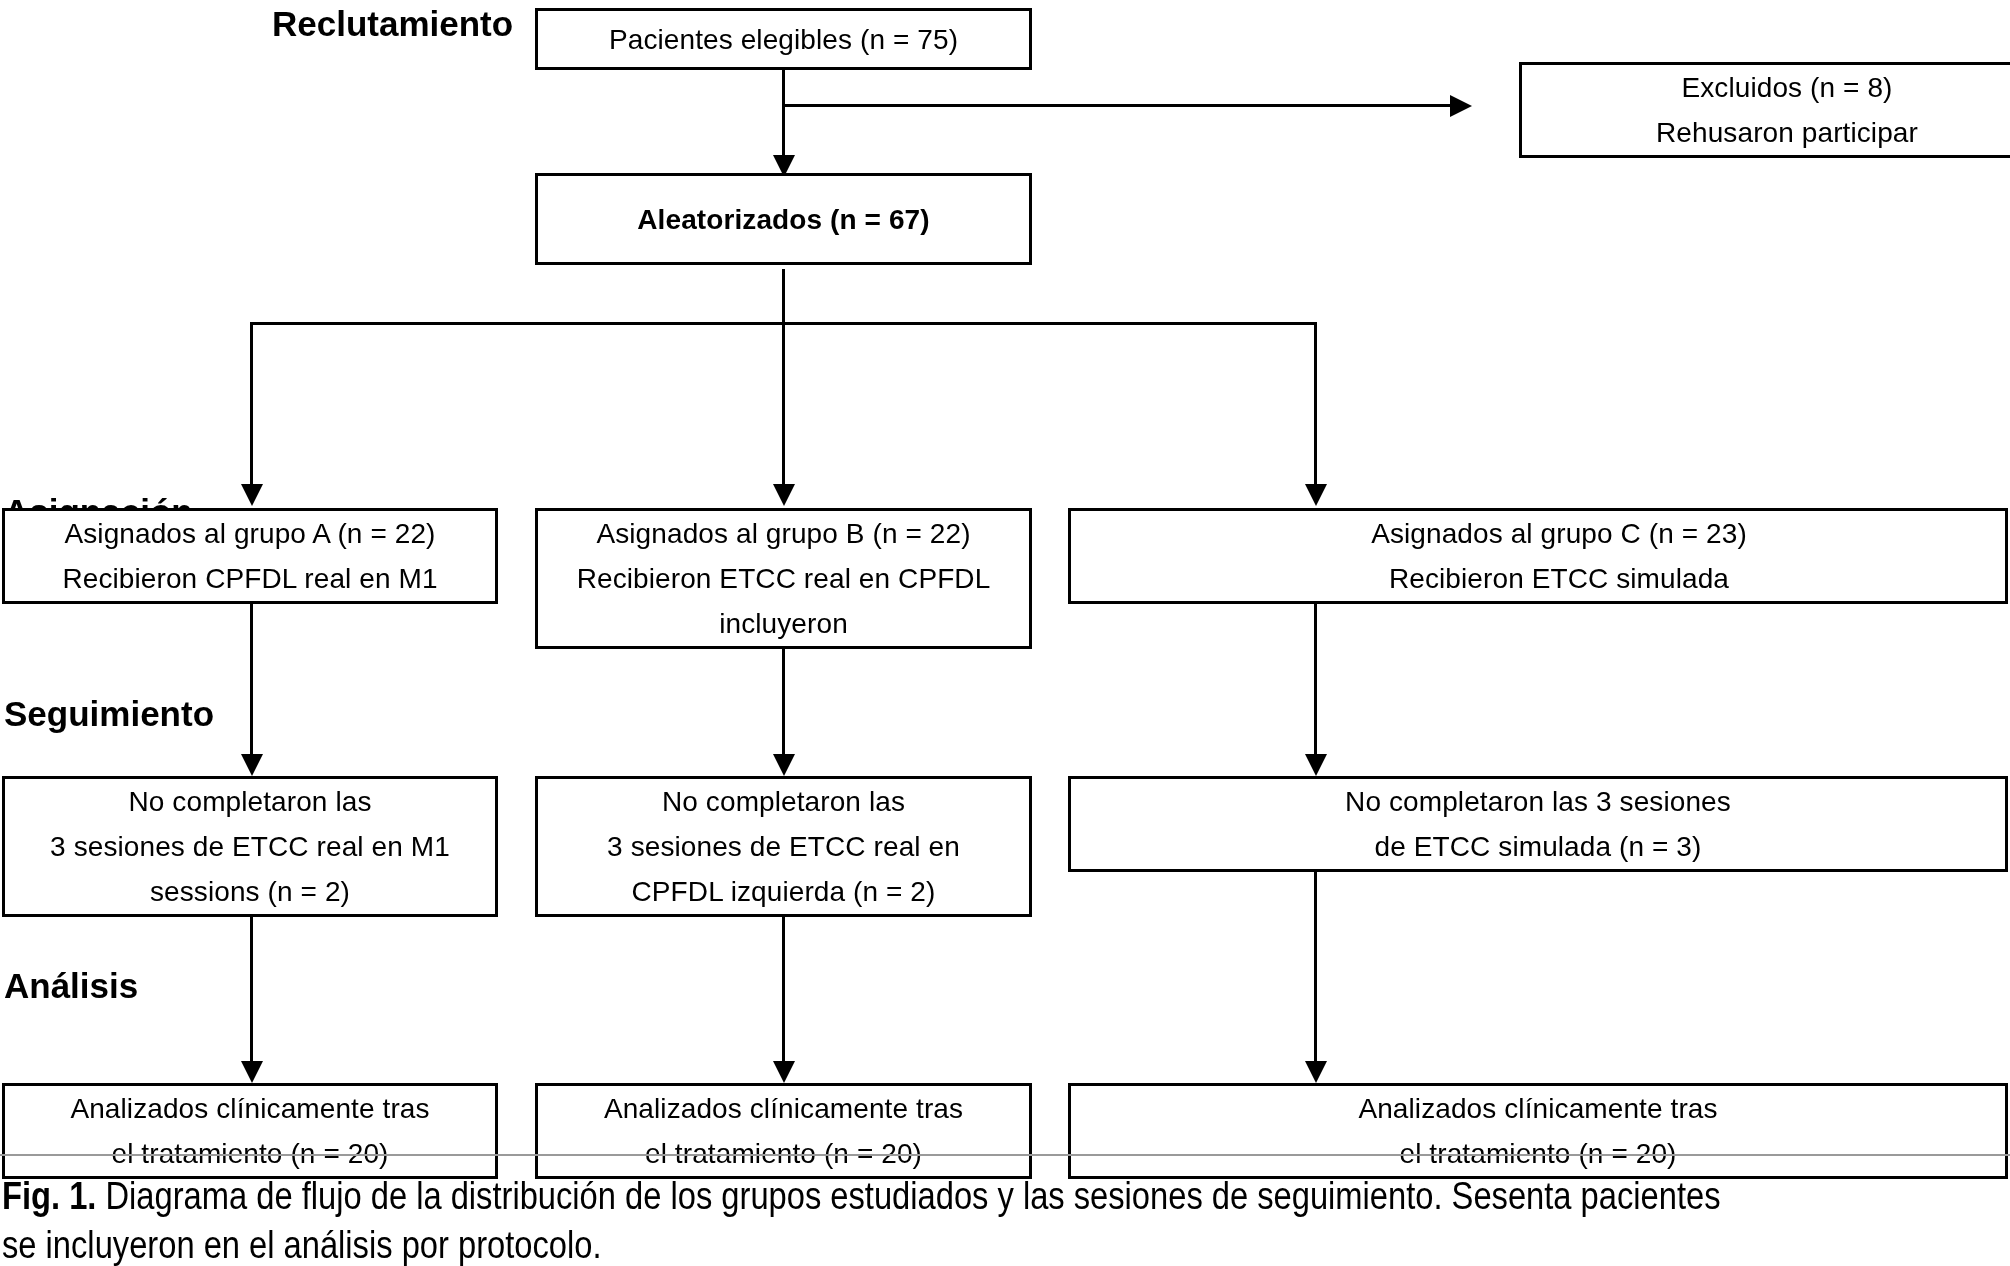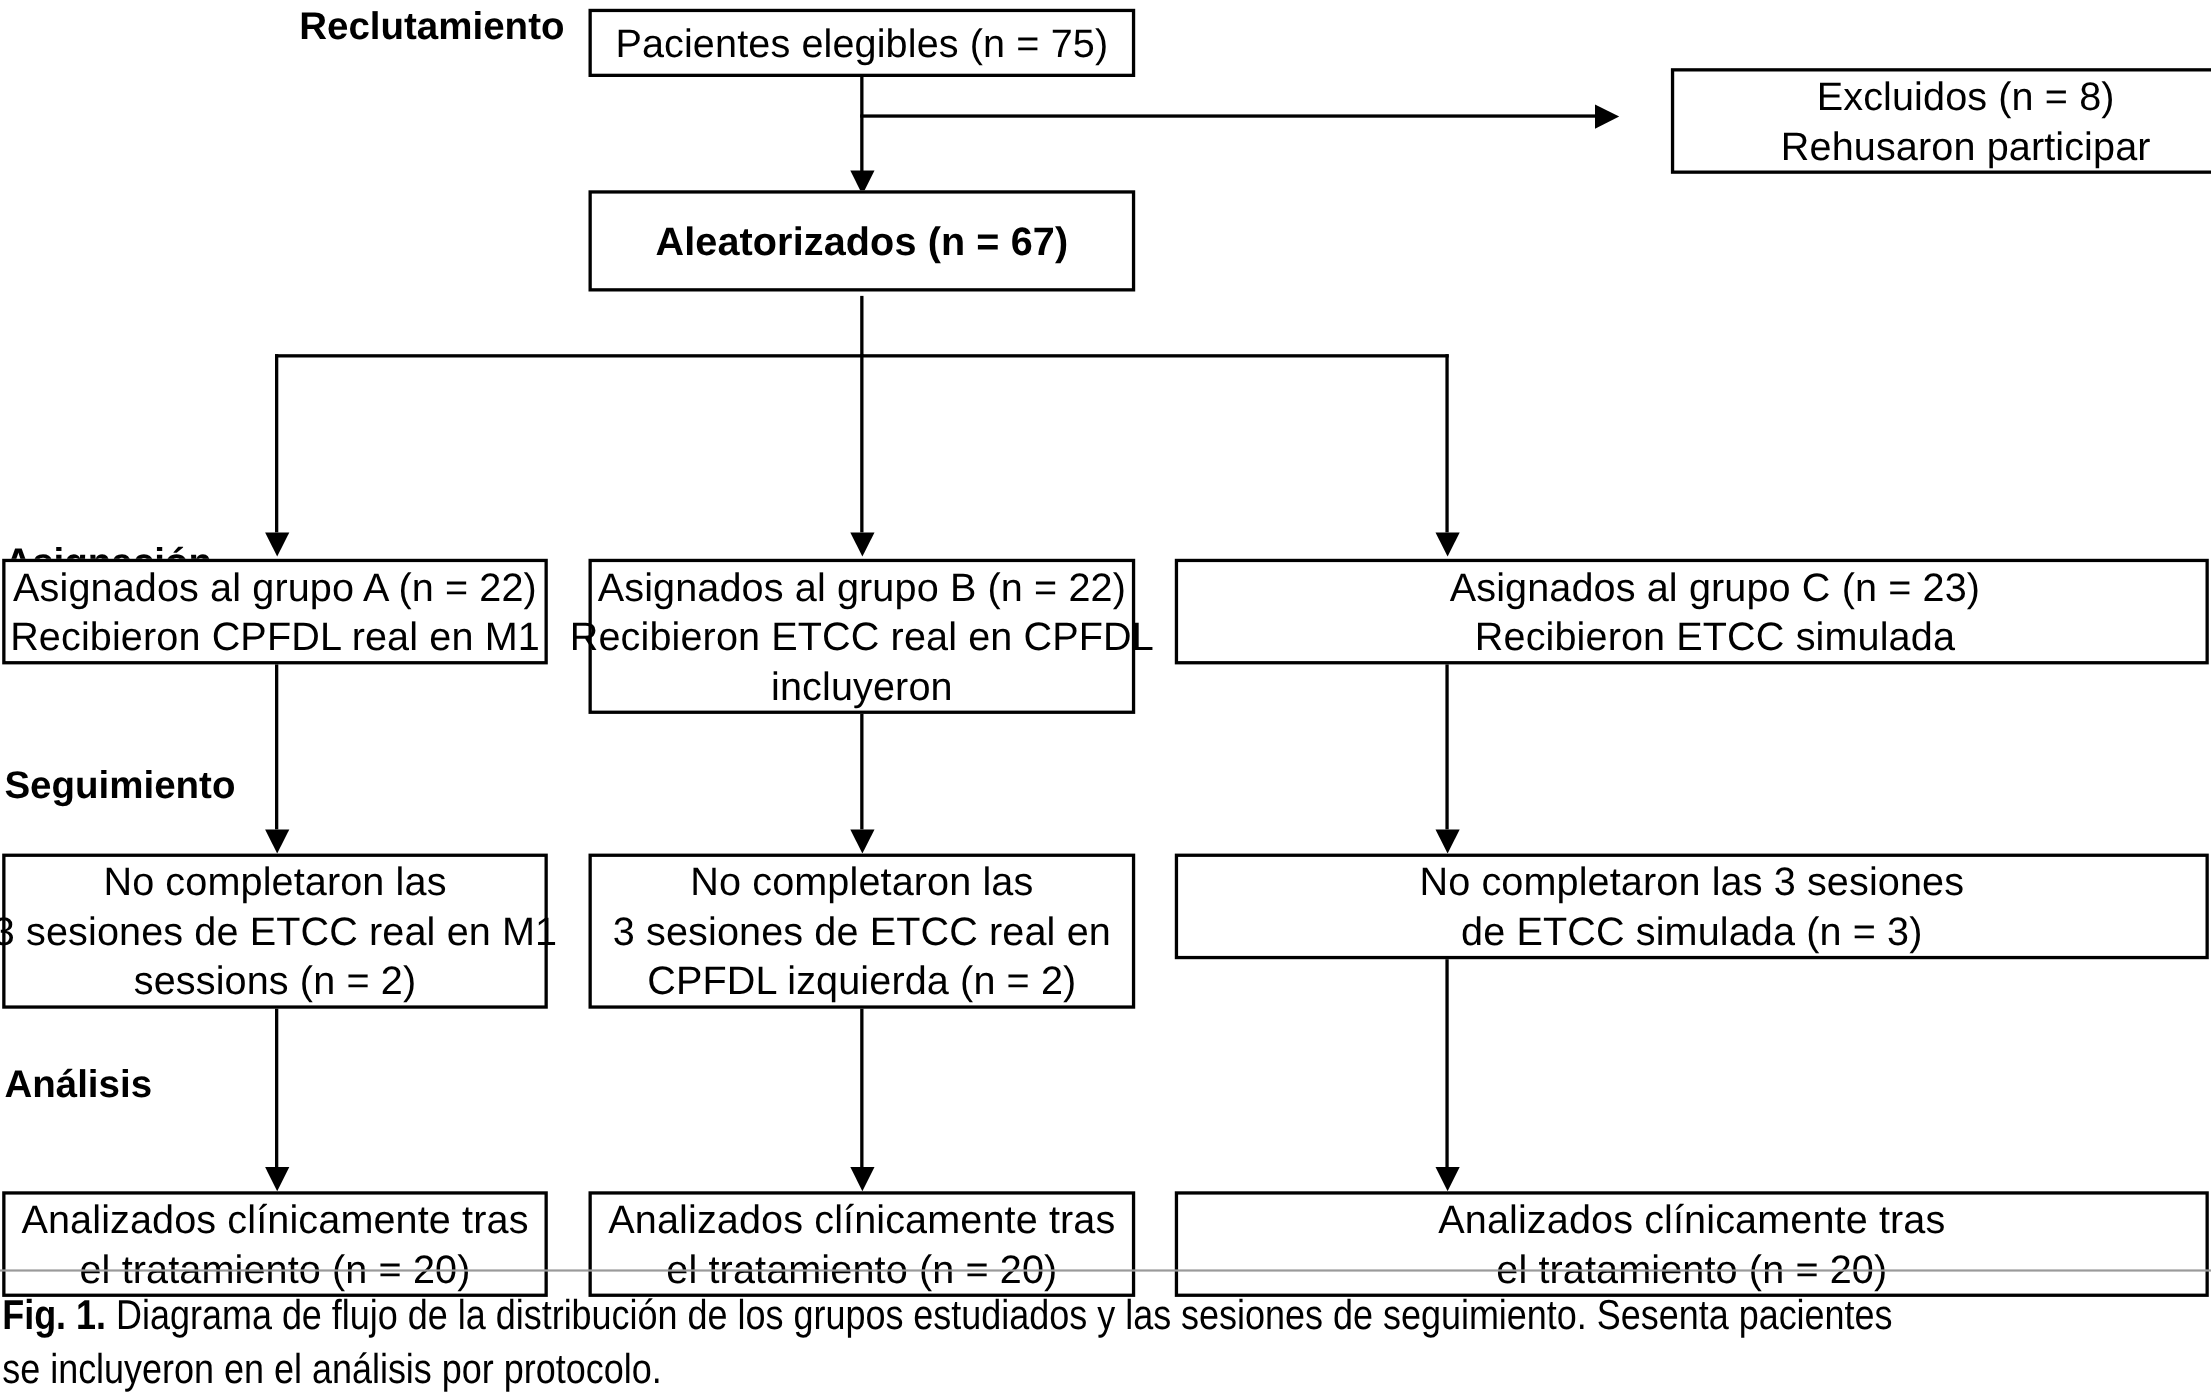--- a/index.html
+++ b/index.html
@@ -24,21 +24,21 @@
   
   .box {
     position: absolute;
     border: 3px solid #000;
     background: #fff;
     display: flex;
     flex-direction: column;
     align-items: center;
     justify-content: center;
     text-align: center;
-    font-size: 36px;
+    font-size: 28px;
     line-height: 45px;
     letter-spacing: 0.1px;
     padding: 4px 6px;
   }
   .box .ln { display: block; white-space: nowrap; }
 
   
   .stage {
     position: absolute;
     font-weight: bold;

